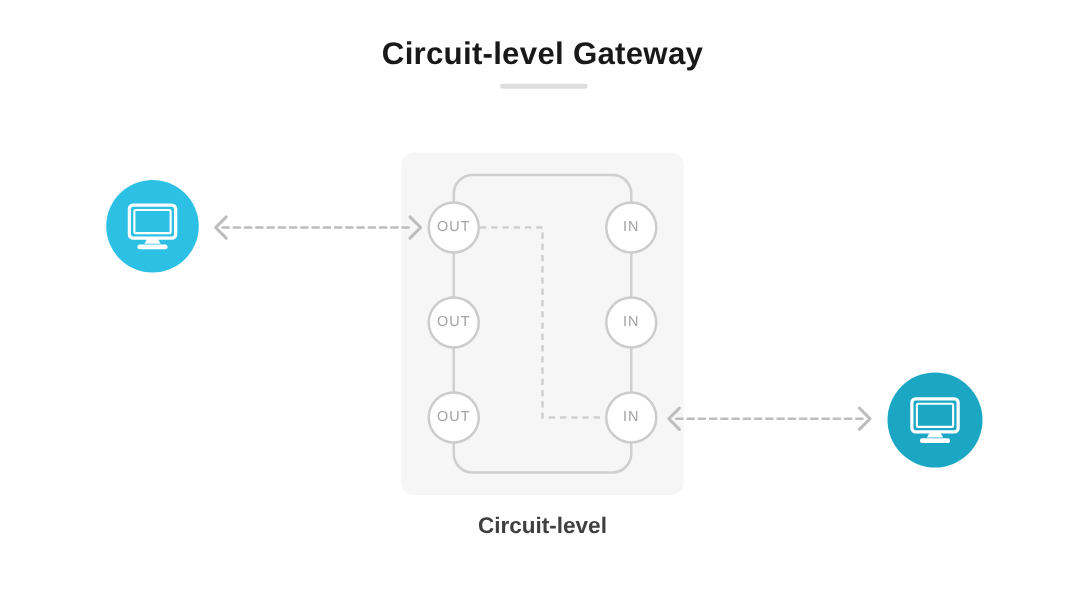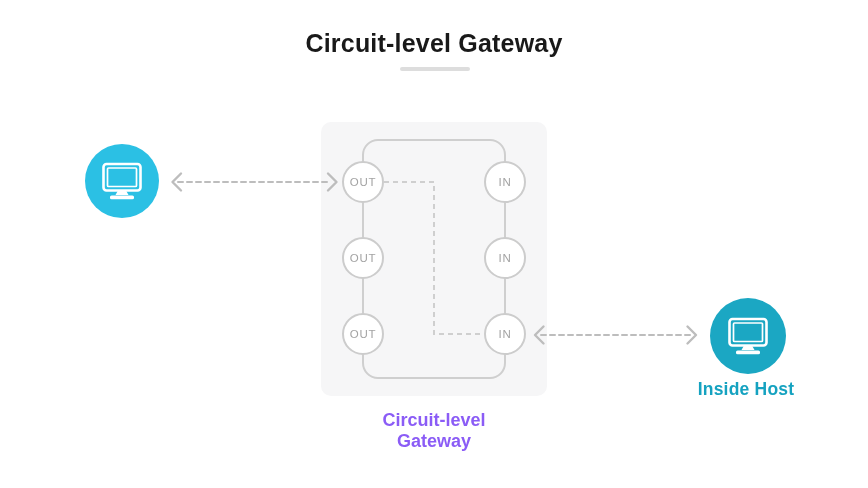--- a/index.html
+++ b/index.html
@@ -54,21 +54,21 @@
   .host-label.inside  { top: 379px; left: 666px; width: 160px; color: #15a2c0; }
   .gw-caption {
     position: absolute;
     top: 410px;
     left: 334px;
     width: 200px;
     text-align: center;
     font-size: 18px;
     font-weight: 700;
     line-height: 21px;
-    color: #8b5cf6;
+    color: #404040;
   }
 </style>
 </head>
 <body>
 
 <div class="canvas">
 
   <div class="page-title">Circuit-level Gateway</div>
   <div class="title-underline"></div>
 
@@ -133,20 +133,18 @@
       <g transform="translate(748,336)" stroke="#ffffff" fill="none" stroke-linejoin="round">
         <rect x="-18.5" y="-17" width="37" height="26.5" rx="3" stroke-width="2.6"></rect>
         <rect x="-14.5" y="-13" width="29" height="18.5" rx="1" stroke-width="1.7"></rect>
         <path d="M -4 9.5 L 4 9.5 L 6.5 14 L -6.5 14 Z" fill="#ffffff" stroke="none"></path>
         <rect x="-12" y="14.5" width="24" height="3.8" rx="1.6" fill="#ffffff" stroke="none"></rect>
       </g>
     </g>
   </svg>
 
 
-  <div class="host-label inside">Inside Host</div>
 
   <div class="gw-caption">
     <div>Circuit-level</div>
-    <div>Gateway</div>
   </div>
 
 </div>
 
 </body></html>

